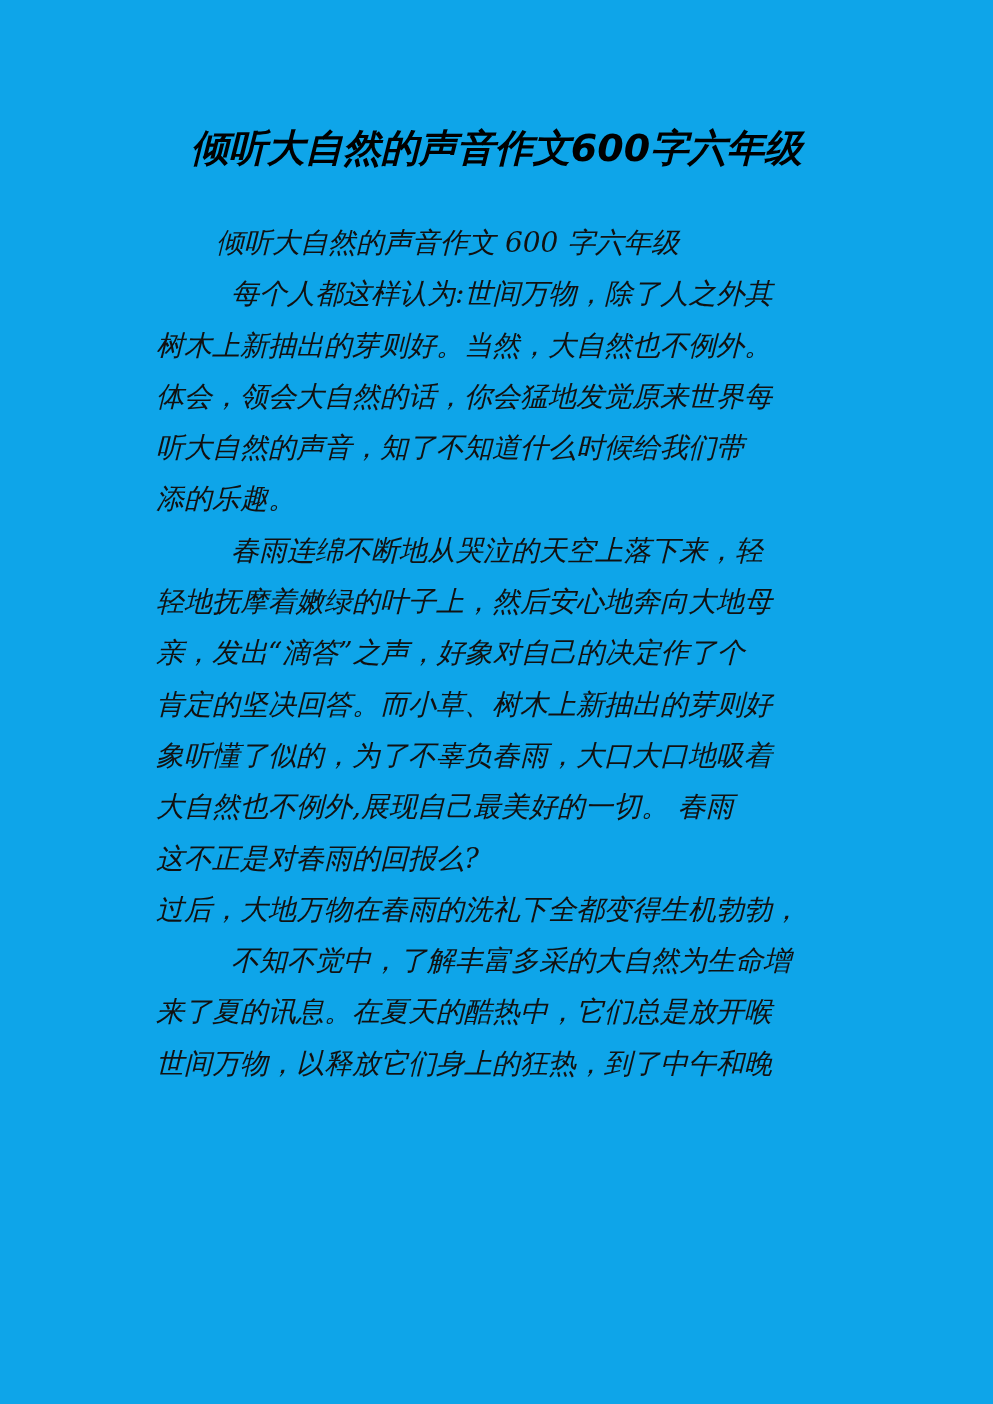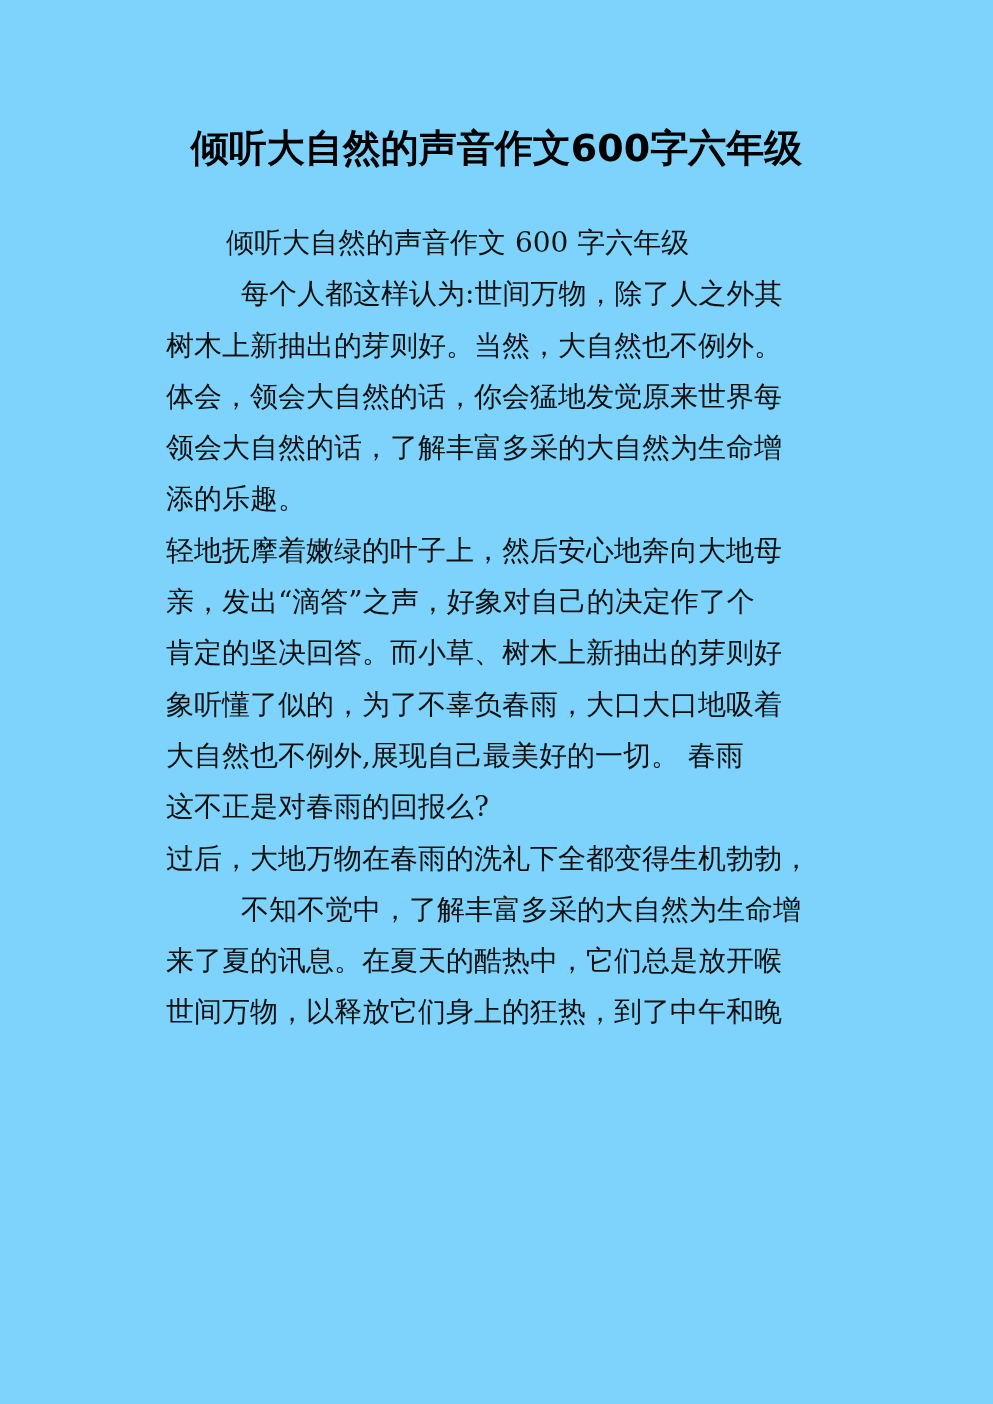--- a/index.html
+++ b/index.html
@@ -12,39 +12,40 @@
     height: 1404px;
     position: relative;
     overflow: hidden;
     color: #111111;
   }
   .page {
     position: absolute;
     left: 0; top: 0;
     width: 993px;
     height: 1404px;
-    background: #7dd3fc;
+    background: #0ea5e9;
+    font-style: italic;
   }
   .doc-title {
     position: absolute;
     top: 118px;
     left: 0;
     width: 993px;
     text-align: center;
     font-family: "DejaVu Sans", "Liberation Sans", sans-serif;
     font-weight: bold;
     font-size: 38px;
     line-height: 60px;
     letter-spacing: 0px;
     color: #000000;
     margin: 0;
   }
   .body-text {
     position: absolute;
-    left: 166px;
+    left: 156px;
     top: 217px;
     width: 664px;
     font-family: "DejaVu Serif", "Liberation Serif", serif;
     font-size: 28px;
     line-height: 51.3px;
     color: #111111;
     text-align: justify;
   }
   .subtitle {
     margin: 0;
@@ -65,25 +66,26 @@
 <div class="page">
   <h1 class="doc-title">倾听大自然的声音作文600字六年级</h1>
 
   <div class="body-text">
     <p class="subtitle">倾听大自然的声音作文 600 字六年级</p>
 
     <div class="para-block">
       <span class="line first">每个人都这样认为:世间万物，除了人之外其</span>
       <span class="line">树木上新抽出的芽则好。当然，大自然也不例外。</span>
       <span class="line">体会，领会大自然的话，你会猛地发觉原来世界每</span>
-      <span class="line">领会大自然的话，了解丰富多采的大自然为生命增</span>
+      <span class="line">听大自然的声音，知了不知道什么时候给我们带</span>
       <span class="line">添的乐趣。</span>
     </div>
 
     <div class="para-block">
+      <span class="line first">春雨连绵不断地从哭泣的天空上落下来，轻</span>
       <span class="line">轻地抚摩着嫩绿的叶子上，然后安心地奔向大地母</span>
       <span class="line">亲，发出“滴答”之声，好象对自己的决定作了个</span>
       <span class="line">肯定的坚决回答。而小草、树木上新抽出的芽则好</span>
       <span class="line">象听懂了似的，为了不辜负春雨，大口大口地吸着</span>
       <span class="line">大自然也不例外,展现自己最美好的一切。 春雨</span>
       <span class="line">这不正是对春雨的回报么?</span>
       <span class="line">过后，大地万物在春雨的洗礼下全都变得生机勃勃，</span>
     </div>
 
     <div class="para-block">

